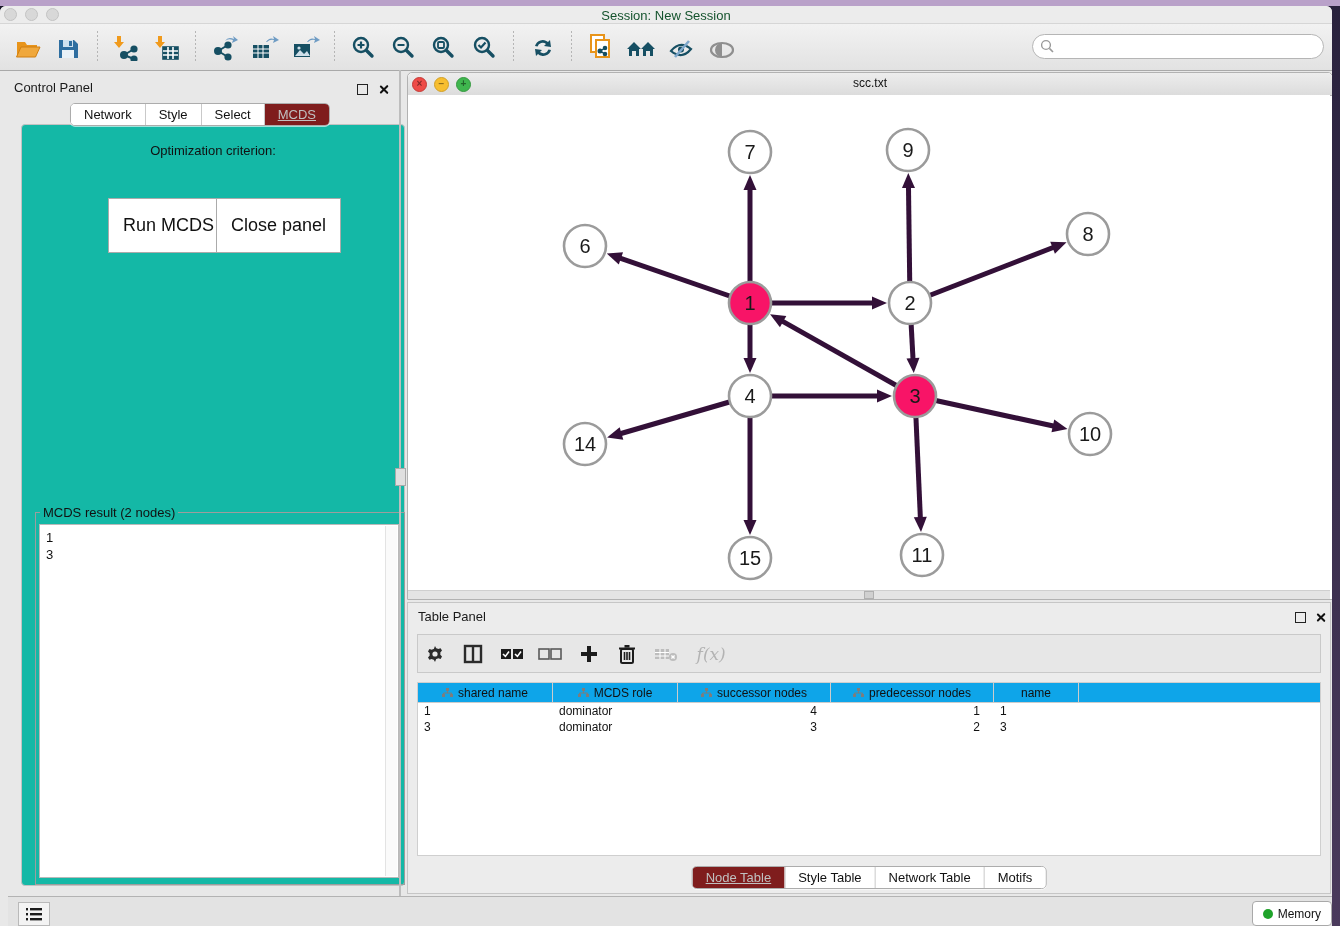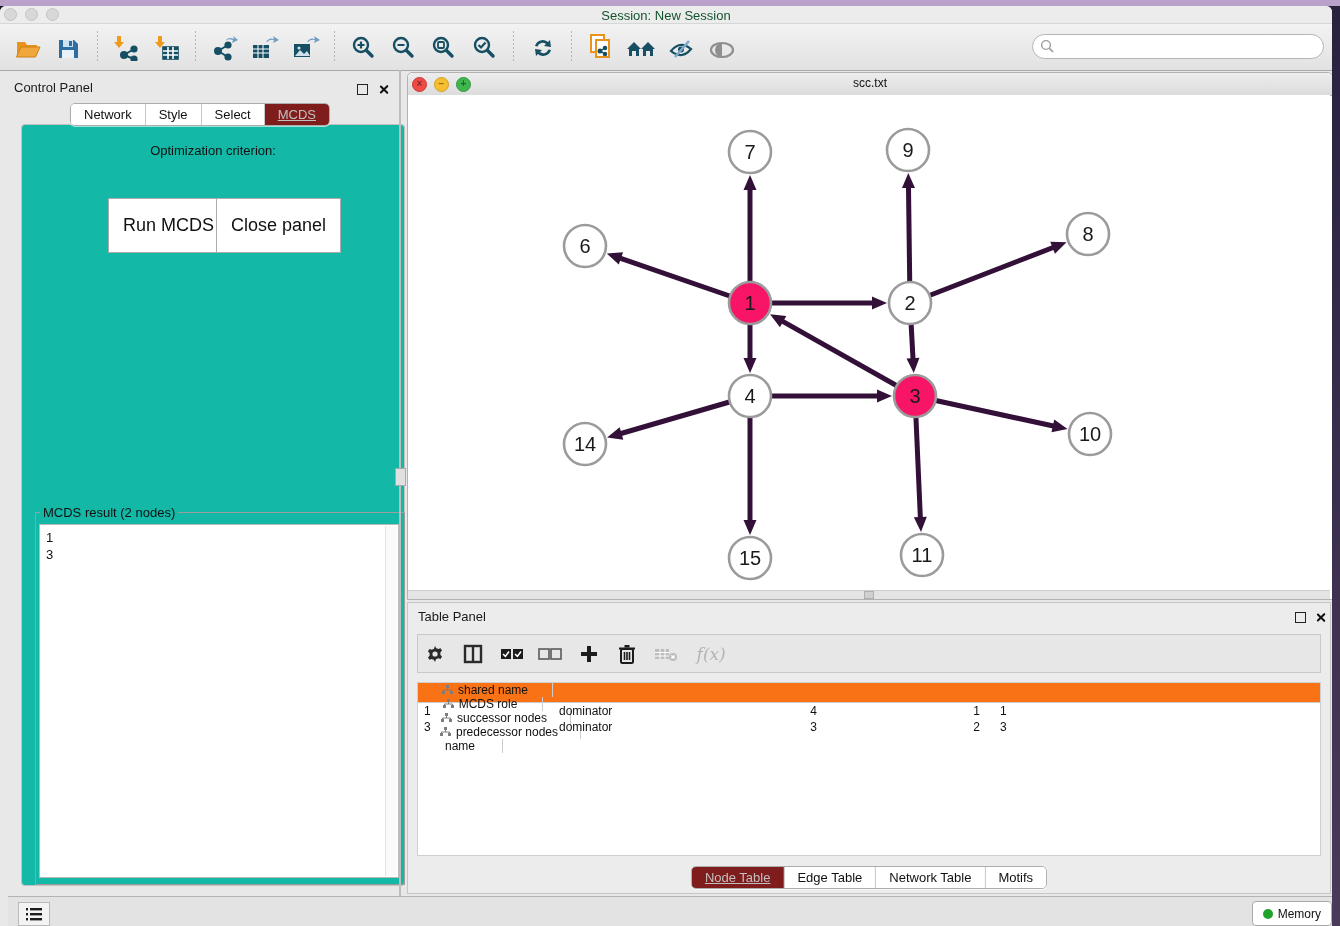--- a/index.html
+++ b/index.html
@@ -68,21 +68,21 @@
   #net-title{width:100%;text-align:center;top:3px;font-size:12px;color:#111;}
   #net-canvas{left:0;top:22px;width:922px;height:495px;background:#fff;overflow:hidden;}
   #net-bottom{left:0;top:517px;width:922px;height:8px;background:#e4e4e4;border-top:1px solid #cfcfcf;}
   #net-bottom-handle{left:456px;top:518px;width:8px;height:6px;background:#d0d0d0;border:1px solid #b0b0b0;}
   
   #table-panel{left:407px;top:596px;width:924px;height:292px;background:#ececec;border:1px solid #c6c6c6;box-sizing:border-box;}
   #tp-toolbar{left:9px;top:31px;width:904px;height:39px;background:#e7e7e7;border:1px solid #c9c9c9;box-sizing:border-box;}
   .tp-ic{display:inline-flex;align-items:center;justify-content:center;width:30px;height:30px;margin:4px 2px 0 2px;vertical-align:top;}
   #fx-label{font-family:"DejaVu Serif",serif;font-style:italic;font-size:17px;color:#b3b3b3;}
   #tp-table{left:9px;top:79px;width:904px;height:174px;background:#fff;border:1px solid #cfcfcf;box-sizing:border-box;}
-  #tp-header{display:flex;height:19px;border-bottom:1px solid #cccccc;background:#f97316;flex-direction:column;}
+  #tp-header{display:flex;height:19px;border-bottom:1px solid #cccccc;background:#0ea5e9;}
   .th{display:flex;align-items:center;border-right:1px solid #cccccc;box-sizing:border-box;height:19px;
       font-size:12px;color:#111;justify-content:center;gap:5px;}
   .tr{display:flex;height:16px;font-size:12px;color:#111;}
   .td{box-sizing:border-box;padding:1px 6px 0 6px;overflow:hidden;white-space:nowrap;}
   .td.num{text-align:right;padding-right:14px;}
   #tp-tabs{bottom:4px;left:50%;transform:translateX(-50%);}
   
   #status-bar{left:8px;top:890px;width:1332px;height:30px;background:#e3e3e3;border-top:1px solid #b3b3b3;}
   #list-btn{left:10px;top:5px;width:30px;height:22px;background:#f3f3f3;border:1px solid #b9b9b9;
       display:flex;align-items:center;justify-content:center;}
@@ -535,21 +535,21 @@
             <div class="td" style="width: 125px;">dominator</div>
             <div class="td num" style="width: 153px;">3</div>
             <div class="td num" style="width: 163px;">2</div>
             <div class="td" style="width: 85px;">3</div>
           </div>
         </div>
     </div>
 
     <div id="tp-tabs" class="abs seg-control">
         <span class="seg active">Node Table</span>
-        <span class="seg">Edge Table</span>
+        <span class="seg">Style Table</span>
         <span class="seg">Network Table</span>
         <span class="seg">Motifs</span>
       </div>
   </div>
 
   <div id="status-bar" class="abs">
     <span id="list-btn" class="abs">
       <span>
           <svg width="16" height="13" viewBox="0 0 16 13">
             <g fill="#1c1c1c">

